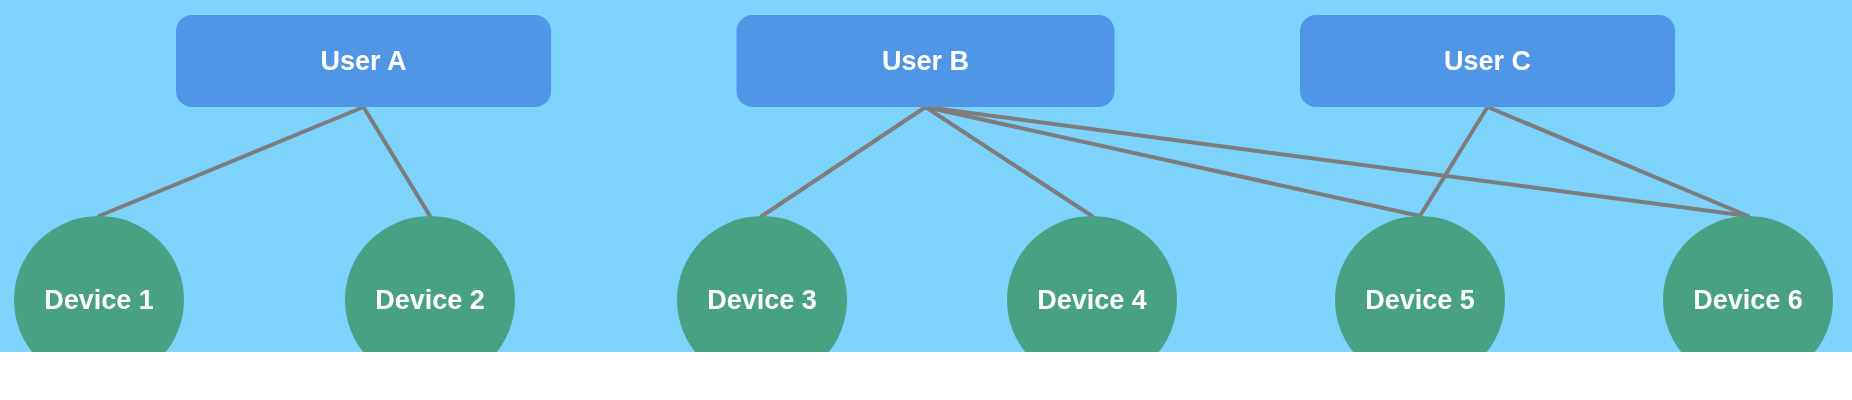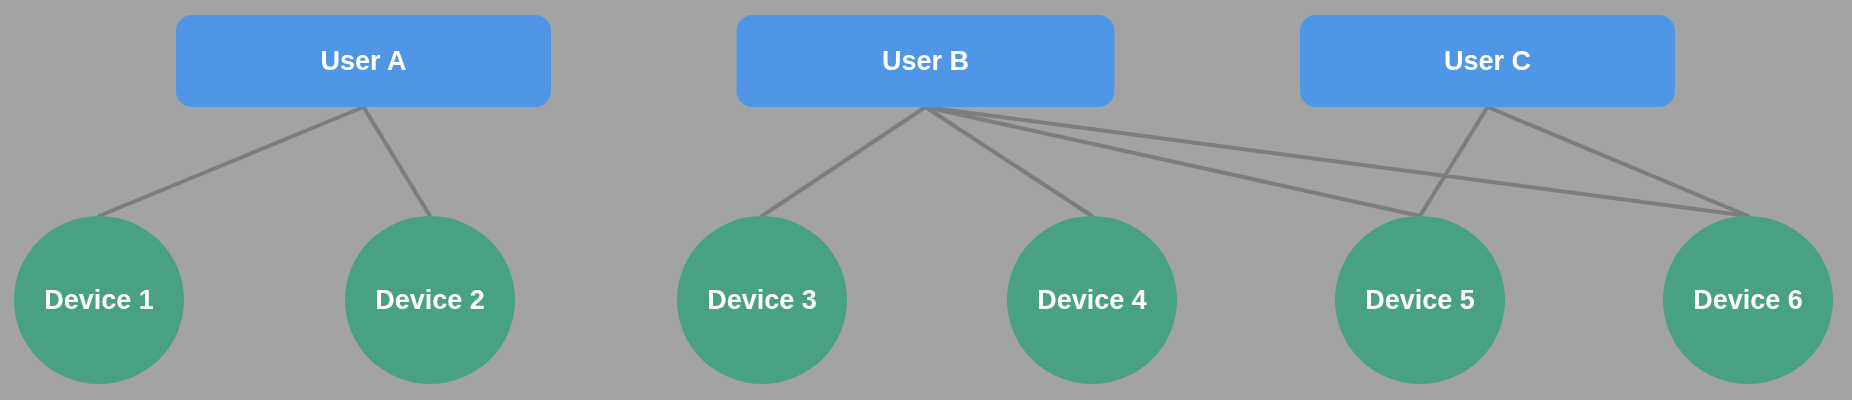--- a/index.html
+++ b/index.html
@@ -1,20 +1,20 @@
 <!DOCTYPE html>
 <html><head>
 <meta charset="utf-8">
 <style>
   html, body { margin: 0; padding: 0; background: #ffffff; }
   .canvas {
     width: 1852px;
-    height: 400px;
+    height: 352px;
     position: relative;
-    background: #a3a3a3;
+    background: #7dd3fc;
     overflow: hidden;
   }
   svg { display: block; }
   svg text {
     font-family: "Liberation Sans", "DejaVu Sans", sans-serif;
     font-weight: 700;
     font-size: 27px;
     fill: #ffffff;
   }
 </style>

